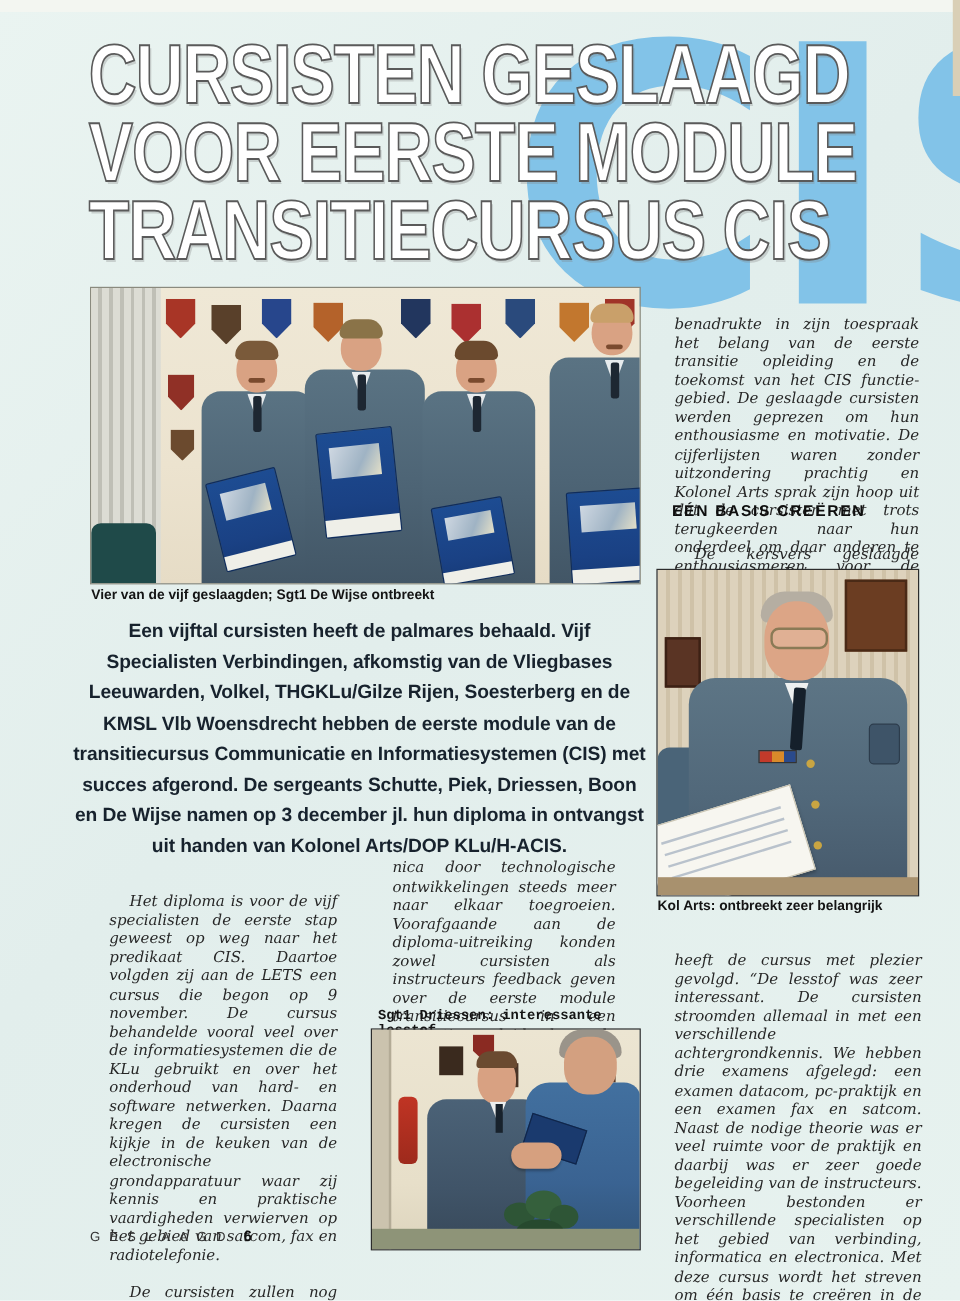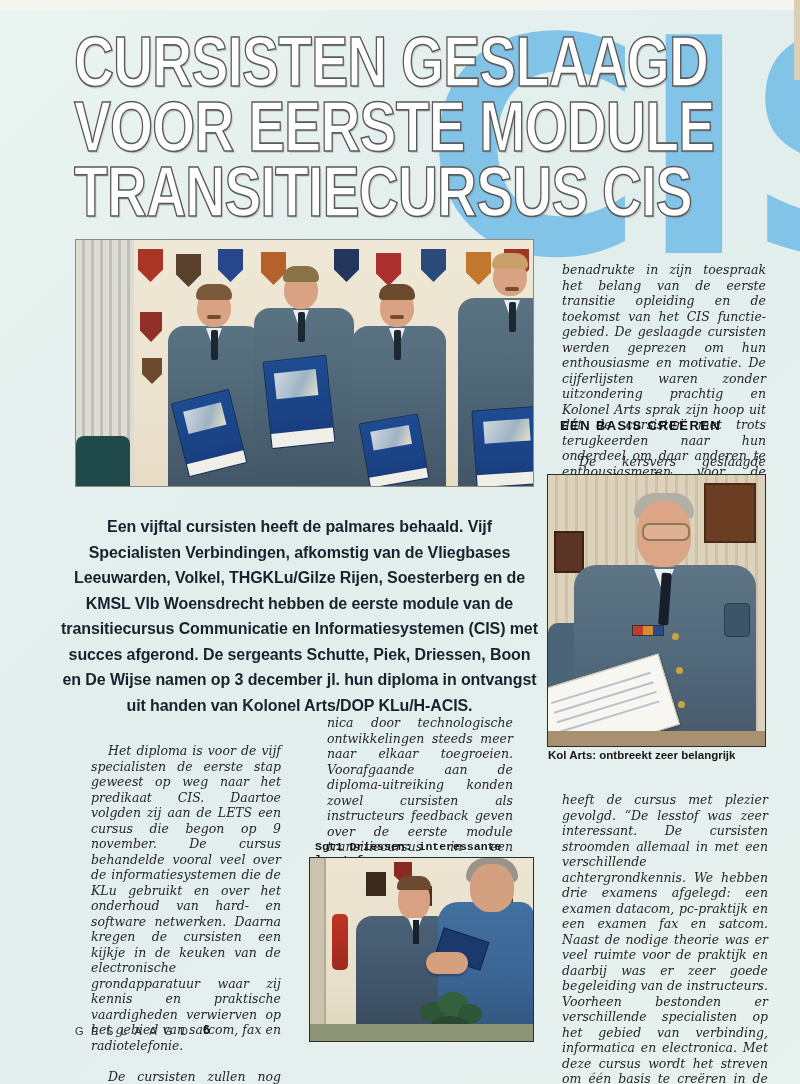--- a/index.html
+++ b/index.html
@@ -234,20 +234,21 @@
         <div class="hair f4-hair"></div>
       <div class="shirt f4-shirt"></div>
         <div class="tie f4-tie"></div>
         <div class="mus m4"></div>
       <div class="folder f4-folder">
           <div class="pic"></div>
           <div class="strip"></div>
         </div>
     </div>
   </div>
+  <div class="cap cap1">Vier van de vijf geslaagden; Sgt1 De Wijse ontbreekt</div>
 
   <div class="lead">Een vijftal cursisten heeft de palmares behaald. Vijf Specialisten Verbindingen, afkomstig van de Vliegbases Leeuwarden, Volkel, THGKLu/Gilze Rijen, Soesterberg en de KMSL Vlb Woensdrecht hebben de eerste module van de transitiecursus Communicatie en Informatiesystemen (CIS) met succes afgerond. De sergeants Schutte, Piek, Driessen, Boon en De Wijse namen op 3 december jl. hun diploma in ontvangst uit handen van Kolonel Arts/DOP KLu/H-ACIS.</div>
 
   <div class="body-col col-right1">
     <p>benadrukte in zijn toespraak het belang van de eerste transitie opleiding en de toekomst van het CIS functie-gebied. De geslaagde cursisten werden geprezen om hun enthousiasme en motivatie. De cijferlijsten waren zonder uitzondering prachtig en Kolonel Arts sprak zijn hoop uit dat de cursisten met trots terugkeerden naar hun onderdeel om daar anderen te enthousiasmeren voor de cursus.</p>
   </div>
   <div class="sec-h sec-h-right">EÉN BASIS CREËREN</div>
   <div class="body-col" style="left:546px;top:438px;width:236px;">
     <p class="ind">De kersvers geslaagde sergeant Driessen van vliegbasis Woensdrecht</p>
   </div>

